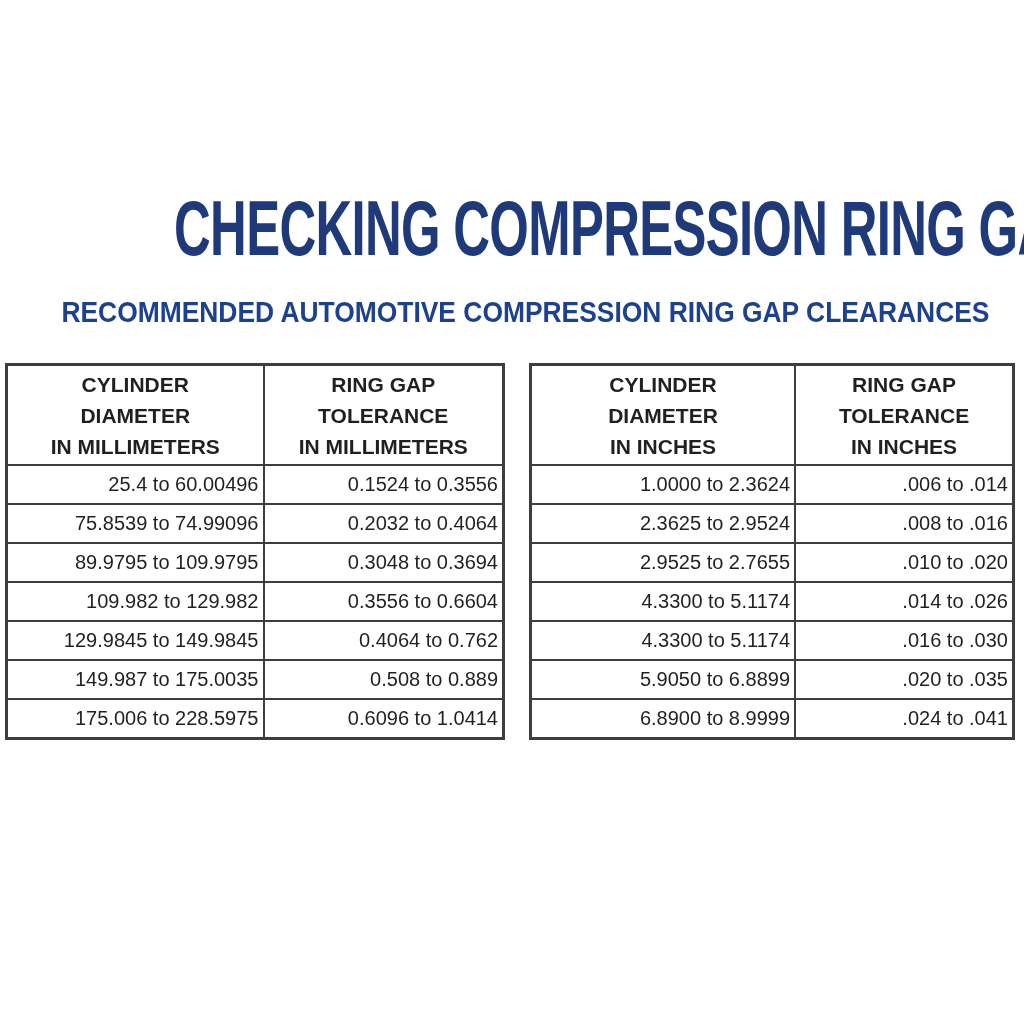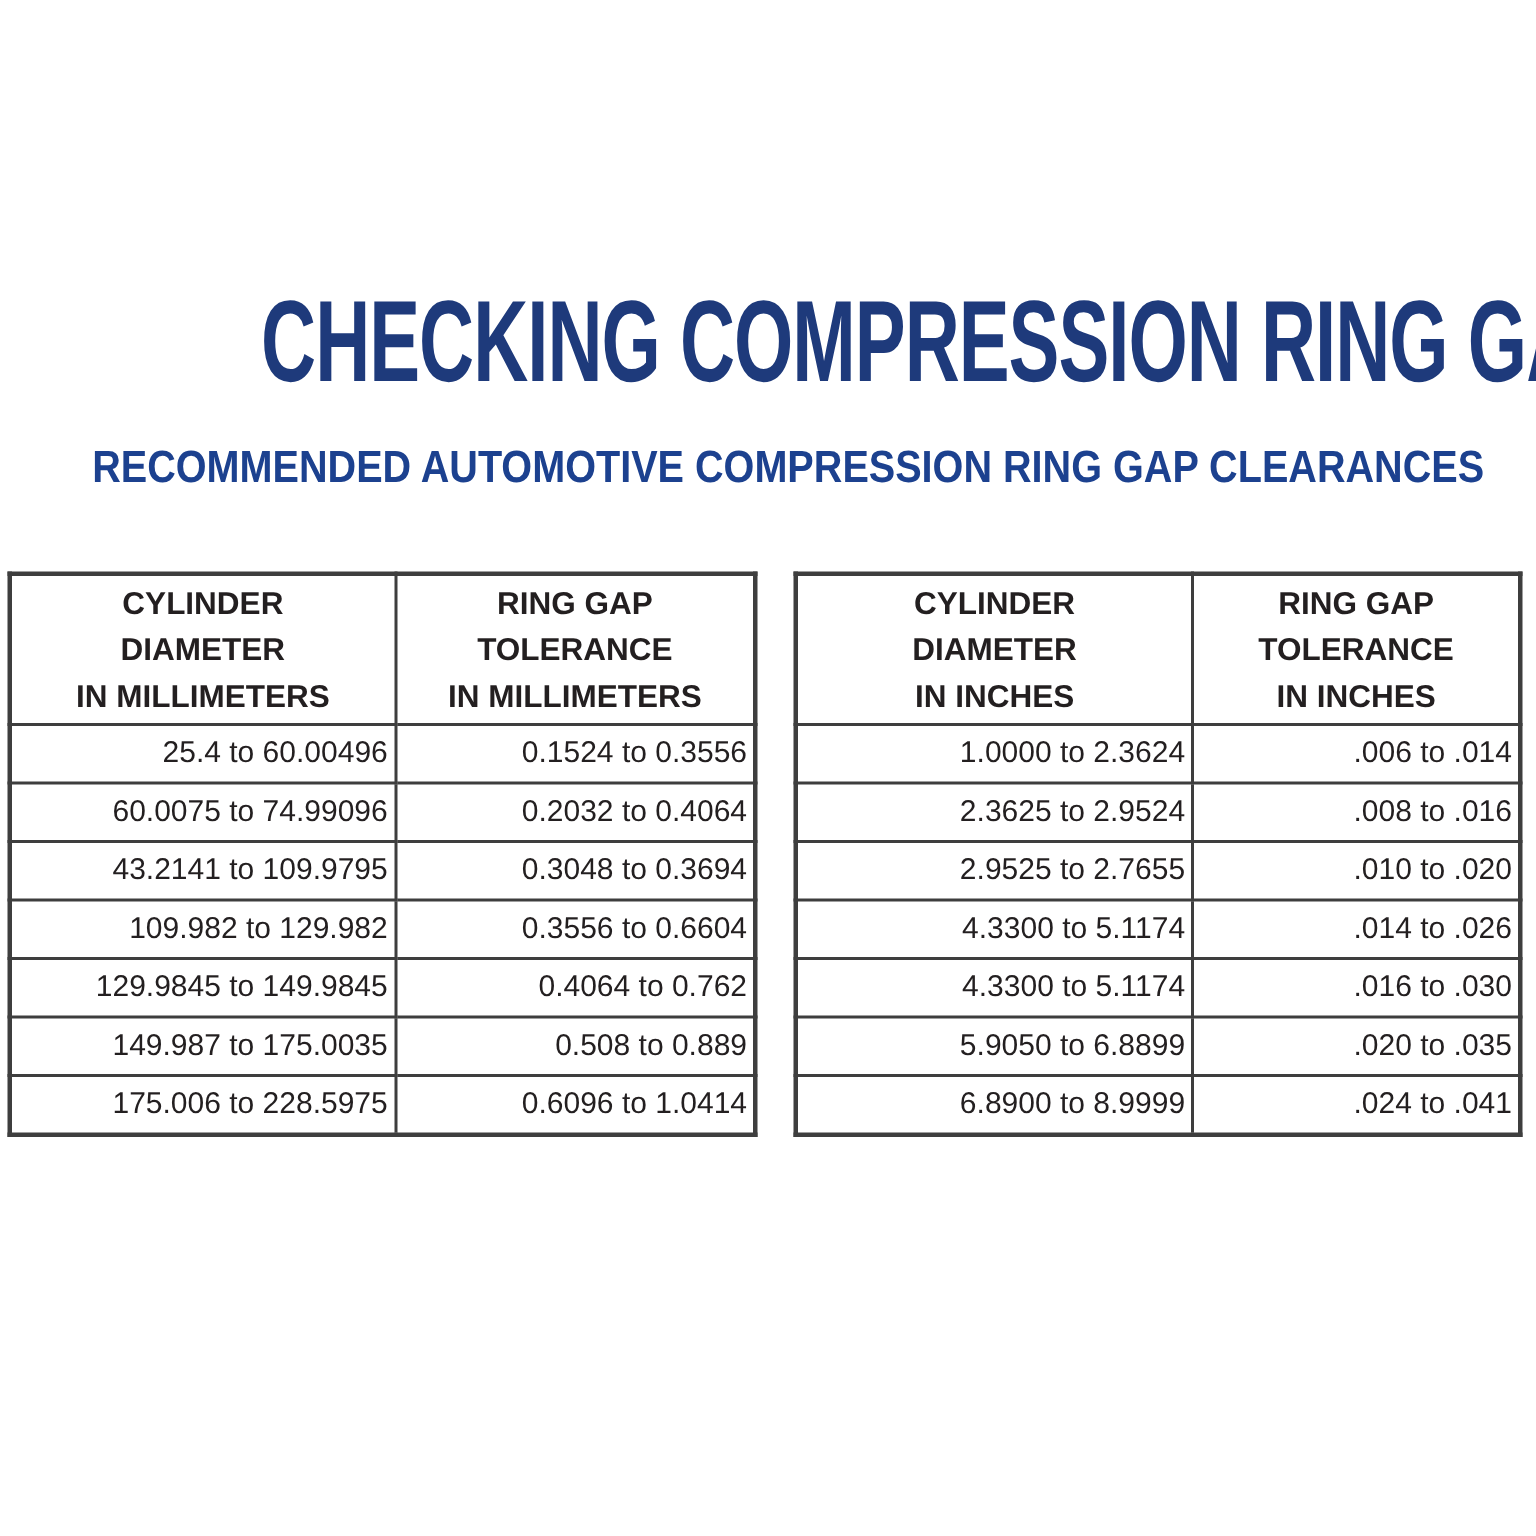--- a/index.html
+++ b/index.html
@@ -39,21 +39,21 @@
     font-size:30px;
     font-weight:bold;
     line-height:1;
     color:var(--subtitle-color);
     transform:scaleX(0.88);
     transform-origin:50% 50%;
     white-space:nowrap;
   }
   table.spec-table{
     position:absolute;
-    top:381px;
+    top:363px;
     border-collapse:collapse;
     table-layout:fixed;
     background:#ffffff;
     border:3px solid var(--border-color);
   }
   table.metric{left:5px;width:500px;}
   table.imperial{left:529px;width:486px;}
   .metric   th:first-child{width:49.6%;}
   .imperial th:first-child{width:52.6%;}
   .spec-table th{
@@ -92,25 +92,25 @@
           <th>CYLINDER<br>DIAMETER<br>IN MILLIMETERS</th>
           <th>RING GAP<br>TOLERANCE<br>IN MILLIMETERS</th>
         </tr>
       </thead>
       <tbody>
         <tr>
           <td>25.4 to 60.00496</td>
           <td>0.1524 to 0.3556</td>
         </tr>
         <tr>
-          <td>60.0075 to 74.99096</td>
+          <td>75.8539 to 74.99096</td>
           <td>0.2032 to 0.4064</td>
         </tr>
         <tr>
-          <td>43.2141 to 109.9795</td>
+          <td>89.9795 to 109.9795</td>
           <td>0.3048 to 0.3694</td>
         </tr>
         <tr>
           <td>109.982 to 129.982</td>
           <td>0.3556 to 0.6604</td>
         </tr>
         <tr>
           <td>129.9845 to 149.9845</td>
           <td>0.4064 to 0.762</td>
         </tr>

